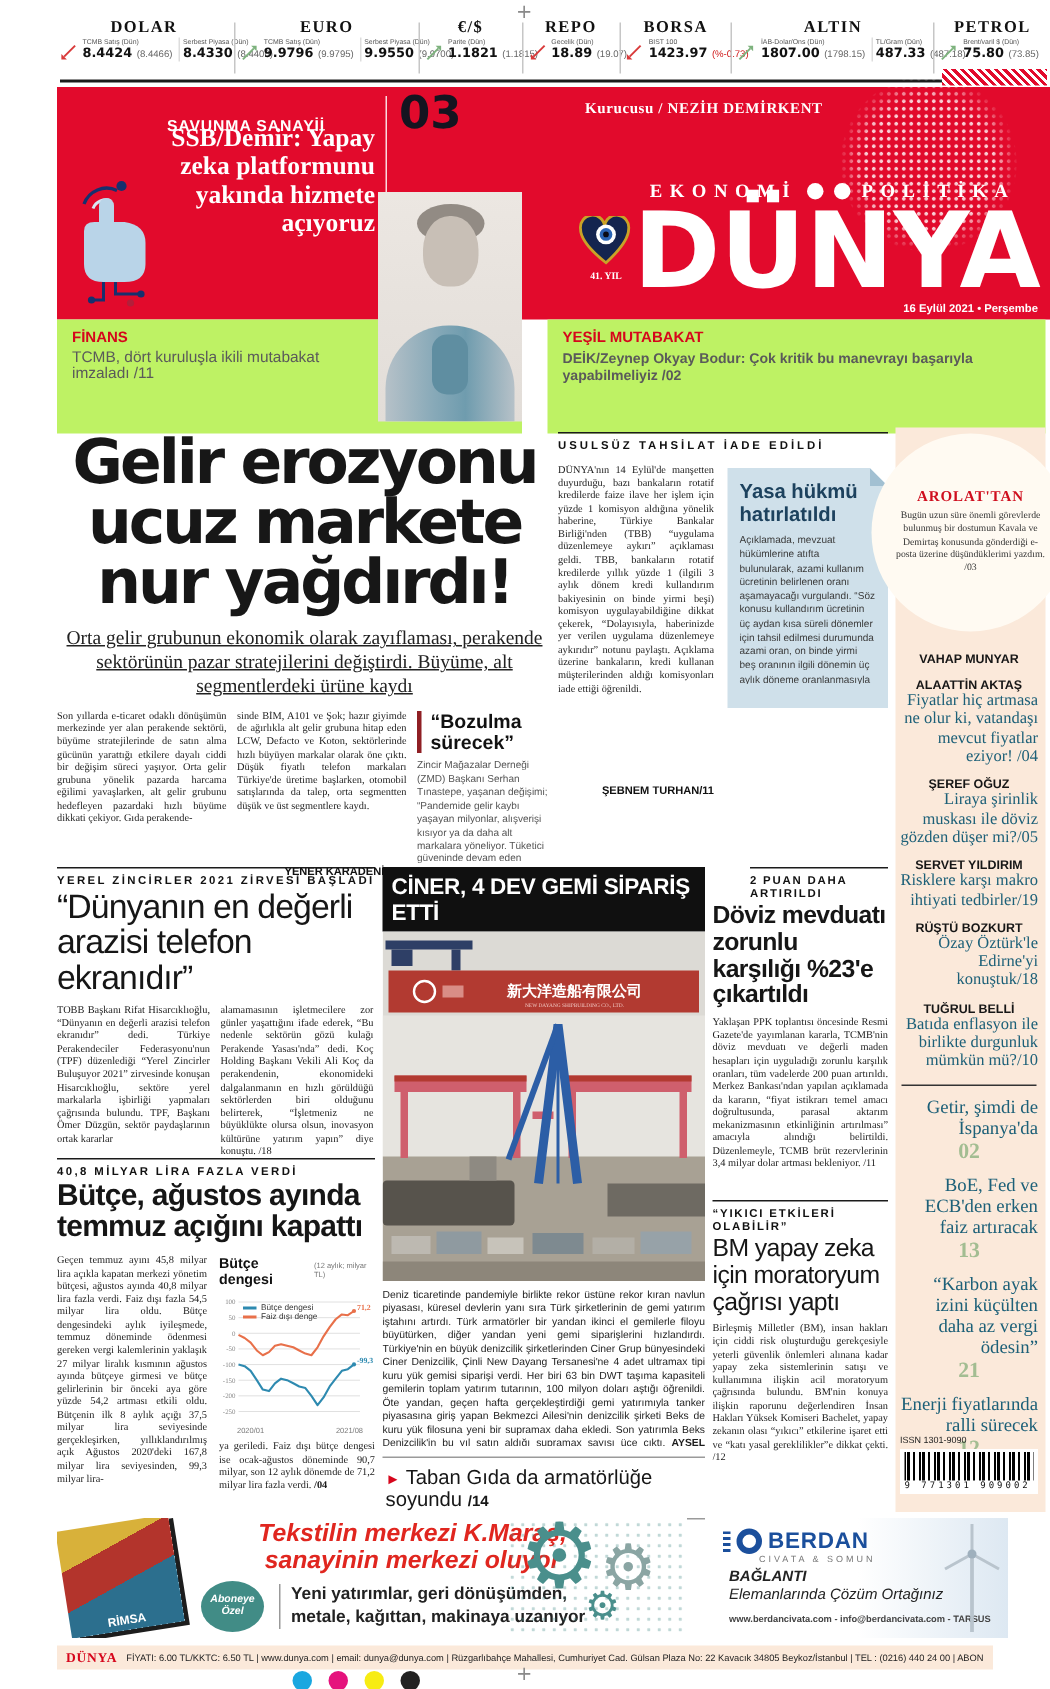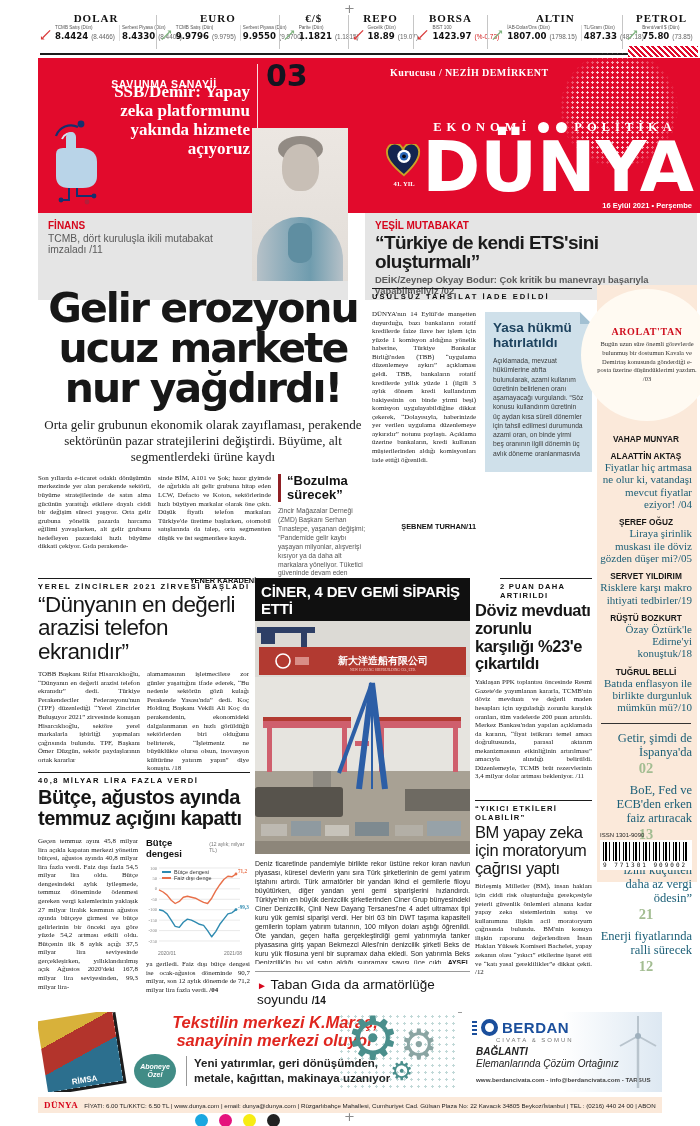--- a/index.html
+++ b/index.html
@@ -49,57 +49,57 @@
 
   .portrait{position:absolute;left:252px;top:128px;width:96px;height:153px;z-index:6;
     background:linear-gradient(#ece7e2,#e2ddd8);overflow:hidden;}
   .p-head{position:absolute;left:30px;top:16px;width:37px;height:47px;border-radius:48% 48% 44% 44%;background:#c8bfb6;}
   .p-hair{position:absolute;left:26px;top:8px;width:45px;height:26px;border-radius:50%;background:#928b84;}
   .p-body{position:absolute;left:5px;bottom:0;width:86px;height:64px;border-radius:42px 42px 0 0;
     background:linear-gradient(90deg,#b6c1c8,#87a9b8 38%,#6f9cae 62%,#b6c1c8);}
   .p-scarf{position:absolute;left:36px;bottom:18px;width:24px;height:40px;border-radius:10px;background:#5f8ea1;}
 
   
-  .teaser{position:absolute;top:213px;height:87px;background:#e5e5e5;padding:7px 10px;box-sizing:border-box;}
+  .teaser{position:absolute;top:213px;height:76px;background:#bef264;padding:7px 10px;box-sizing:border-box;}
   .t-left{left:38px;width:310px;}
   .t-right{left:365px;width:332px;}
   .t-kicker{font:bold 10px "Liberation Sans",sans-serif;color:#d6061c;}
   .t-title{font:bold 20px/1.02 "Liberation Sans",sans-serif;letter-spacing:-.6px;color:#1b1b1b;margin-top:2px;}
   .t-sub{font:10.3px "Liberation Sans",sans-serif;color:#5a5a5a;margin-top:2px;}
 
   
   .sec-rule{border-top:1.5px solid #1b1b1b;padding-top:3px;}
   .kicker{font:bold 7.6px "Liberation Sans",sans-serif;letter-spacing:2px;color:#111;}
   .body-txt{font:6.9px/1.24 "Liberation Serif",serif;text-align:justify;color:#1a1a1a;overflow:hidden;}
   .byline{font:bold 7.4px "Liberation Sans",sans-serif;text-align:right;color:#111;margin-top:2px;}
   .pageno{font-weight:bold;}
 
   
   .lead{position:absolute;left:38px;top:289px;width:330px;}
   .lead-headline{font:800 41px/0.97 "DejaVu Sans",sans-serif;letter-spacing:-2px;text-align:center;color:#171717;}
-  .lead-deck{margin-top:9px;font:13px/1.22 "Liberation Serif",serif;text-align:center;color:#222;}
+  .lead-deck{margin-top:9px;font:13px/1.22 "Liberation Serif",serif;text-align:center;color:#222;text-decoration:underline;}
   .lead-cols{margin-top:9px;display:flex;gap:7px;}
   .lead-col{width:113px;height:112px;}
   .quote-box{width:90px;}
   .qb-title{font:bold 13px/1.1 "Liberation Sans",sans-serif;color:#111;padding-left:6px;border-left:3.5px solid #8f1f24;}
   .qb-body{margin-top:5px;font:6.7px/1.32 "Liberation Sans",sans-serif;color:#555;text-align:left;height:86px;overflow:hidden;}
 
   
   .rotatif{position:absolute;left:372px;top:288px;width:220px;}
   .rot-headline{margin-top:3px;font:400 31px/1.02 "Liberation Sans",sans-serif;letter-spacing:-1px;color:#161616;}
   .rot-row{display:flex;gap:9px;margin-top:9px;}
   .rot-body{width:104px;height:210px;}
   .info-box{width:107px;height:160px;background:#cfe0ea;padding:9px 8px;box-sizing:border-box;position:relative;margin-top:2px;}
   .info-box::before{content:"";position:absolute;top:0;right:0;border-bottom:12px solid #a2c0d2;border-right:12px solid transparent;}
   .info-box::after{content:"";position:absolute;top:0;right:0;border-top:12px solid #fff;border-left:12px solid transparent;}
   .ib-title{font:bold 13.5px/1.08 "Liberation Sans",sans-serif;color:#1d425e;}
   .ib-body{margin-top:6px;font:6.7px/1.38 "Liberation Sans",sans-serif;color:#3b3b3b;height:100px;overflow:hidden;}
 
   
-  .rail{position:absolute;left:597px;top:285px;width:100px;height:597px;background:#fbe9da;}
+  .rail{position:absolute;left:597px;top:285px;width:100px;height:723px;background:#fbe9da;}
   .rail-circle{position:absolute;left:-16px;top:4px;width:132px;height:132px;border-radius:50%;background:#fffaf2;
     display:flex;flex-direction:column;align-items:center;justify-content:center;box-sizing:border-box;padding:8px;}
   .arolat-title{font:bold 10px "Liberation Serif",serif;color:#cf0e1e;letter-spacing:.6px;}
   .arolat-body{margin-top:3px;font:6.5px/1.35 "Liberation Serif",serif;color:#333;text-align:center;width:100px;}
   .columnists{position:absolute;top:142px;left:3px;right:5px;}
   .cname{font:bold 8.3px "Liberation Sans",sans-serif;color:#161616;text-align:center;margin-top:7px;}
   .ctitle{font:11px/1.12 "Liberation Serif",serif;color:#1d6078;text-align:right;}
   .rail-div{border-top:1.5px solid #333;margin:9px 1px 7px;}
   .brief-t{font:12.5px/1.12 "Liberation Serif",serif;color:#1d6078;text-align:right;}
   .brief-p{font:bold 14.5px "Liberation Serif",serif;color:#a3bd92;text-align:center;margin:1px 0 6px;}
@@ -160,21 +160,21 @@
     font:italic bold 7px/1.15 "Liberation Sans",sans-serif;display:flex;align-items:center;justify-content:center;text-align:center;}
   .ad-vline{position:absolute;left:148px;top:44px;height:30px;width:1px;background:#999;}
   .ad-sub{position:absolute;left:156px;top:44px;width:205px;font:bold 11.5px/1.3 "Liberation Sans",sans-serif;color:#222;}
   .gears{position:absolute;right:0;top:-6px;width:120px;height:92px;
     background-image:radial-gradient(rgba(74,143,140,.35) 1px,transparent 1.3px);background-size:7px 7px;}
   .gear{position:absolute;color:#4a8f8c;font-family:"DejaVu Sans",sans-serif;line-height:1;}
   .g1{left:8px;top:2px;font-size:60px;}
   .g2{left:62px;top:18px;font-size:42px;color:#8aa5a3;}
   .g3{left:52px;top:52px;font-size:26px;}
 
-  .ad-right{position:absolute;left:462px;top:1012px;width:200px;height:80px;background:linear-gradient(90deg,#ffffff 50%,#dde8f2);}
+  .ad-right{position:absolute;left:472px;top:1012px;width:200px;height:80px;background:linear-gradient(90deg,#ffffff 50%,#dde8f2);}
   .b-logo-row{position:absolute;left:10px;top:7px;display:flex;align-items:center;gap:4px;}
   .b-bars{width:5px;height:14px;background:repeating-linear-gradient(#1b4f9c 0 2px,transparent 2px 4px);}
   .b-ring{width:9px;height:9px;border:4px solid #1b4f9c;border-radius:50%;}
   .b-name{font:bold 15px "Liberation Sans",sans-serif;color:#1b4f9c;letter-spacing:.5px;}
   .b-sub{position:absolute;left:34px;top:25px;font:6px "Liberation Sans",sans-serif;letter-spacing:2px;color:#777;}
   .b-l1{position:absolute;left:14px;top:34px;font:italic bold 10px "Liberation Sans",sans-serif;color:#222;}
   .b-l2{position:absolute;left:14px;top:46px;font:italic 10px "Liberation Sans",sans-serif;color:#222;}
   .b-contact{position:absolute;left:14px;top:64px;font:bold 6.2px "Liberation Sans",sans-serif;color:#444;}
   .turbine{position:absolute;right:2px;top:2px;}
 
@@ -360,21 +360,20 @@
   </div>
 
   <div class="teaser t-left">
     <div style="width:205px;">
       <div class="t-kicker">FİNANS</div>
       <div class="t-sub">TCMB, dört kuruluşla ikili mutabakat imzaladı /11</div>
     </div>
   </div>
   <div class="teaser t-right">
     <div class="t-kicker">YEŞİL MUTABAKAT</div>
-    <div class="t-title" style="font-size:19px;">“Türkiye de kendi ETS'sini oluşturmalı”</div>
     <div class="t-sub" style="font-size:9.4px;font-weight:bold;">DEİK/Zeynep Okyay Bodur: Çok kritik bu manevrayı başarıyla yapabilmeliyiz /02</div>
   </div>
 
   <div class="lead">
     <div class="lead-headline">Gelir erozyonu ucuz markete nur yağdırdı!</div>
     <div class="lead-deck">Orta gelir grubunun ekonomik olarak zayıflaması, perakende sektörünün pazar stratejilerini değiştirdi. Büyüme, alt segmentlerdeki ürüne kaydı</div>
     <div class="lead-cols">
       <div class="lead-col body-txt">Son yıllarda e-ticaret odaklı dönüşümün merkezinde yer alan perakende sektörü, büyüme stratejilerinde de satın alma gücünün yarattığı etkilere dayalı ciddi bir değişim süreci yaşıyor. Orta gelir grubuna yönelik pazarda harcama eğilimi yavaşlarken, alt gelir grubunu hedefleyen pazardaki hızlı büyüme dikkati çekiyor. Gıda perakende-</div>
       <div class="lead-col">
         <div class="body-txt" style="height:100px;">sinde BİM, A101 ve Şok; hazır giyimde de ağırlıkla alt gelir grubuna hitap eden LCW, Defacto ve Koton, sektörlerinde hızlı büyüyen markalar olarak öne çıktı. Düşük fiyatlı telefon markaları Türkiye'de üretime başlarken, otomobil satışlarında da talep, orta segmentten düşük ve üst segmentlere kaydı.</div>

